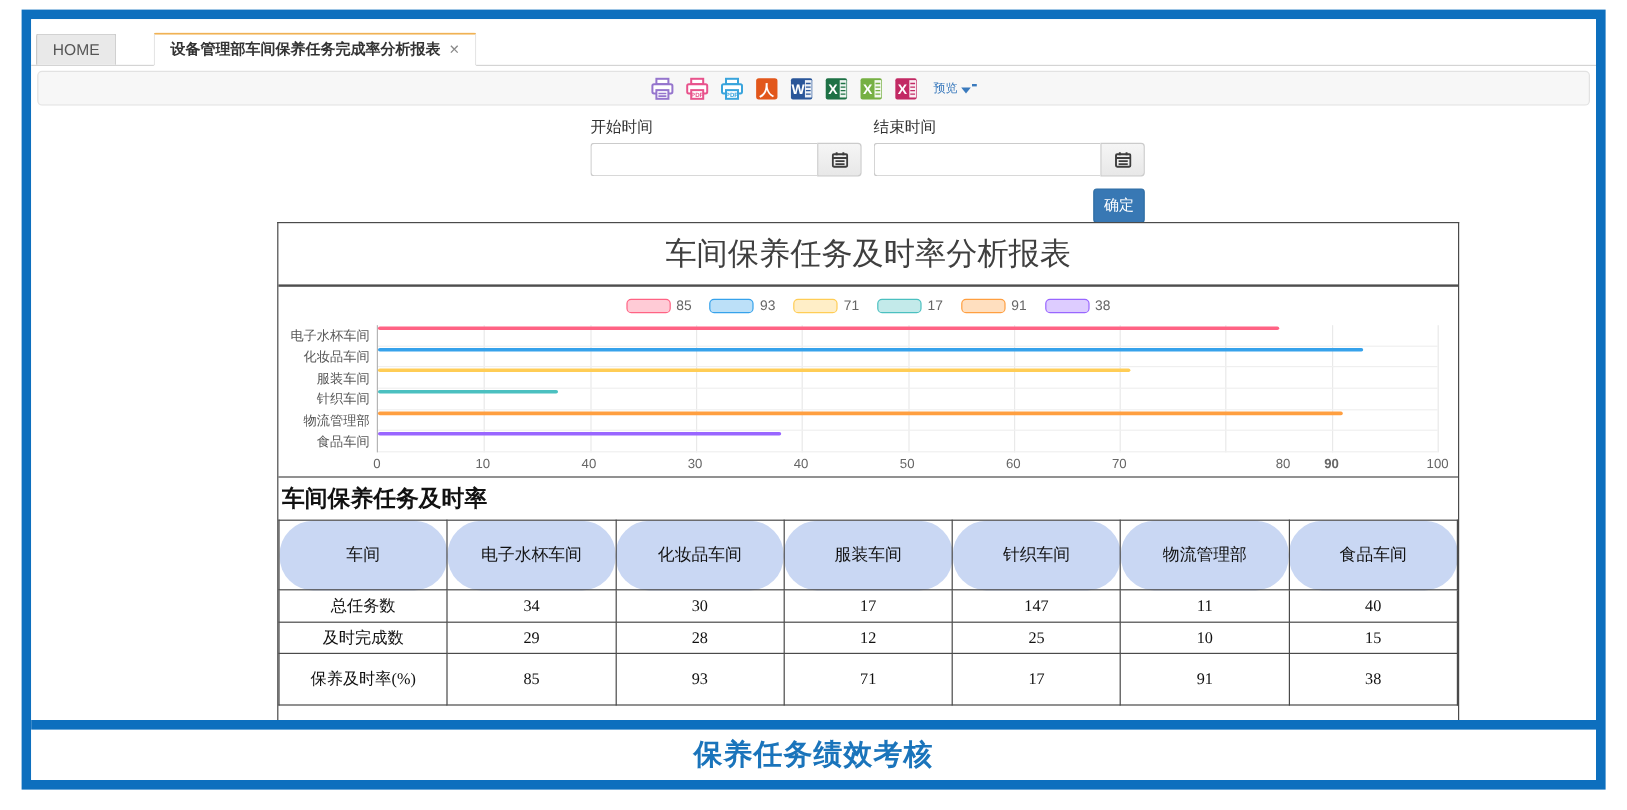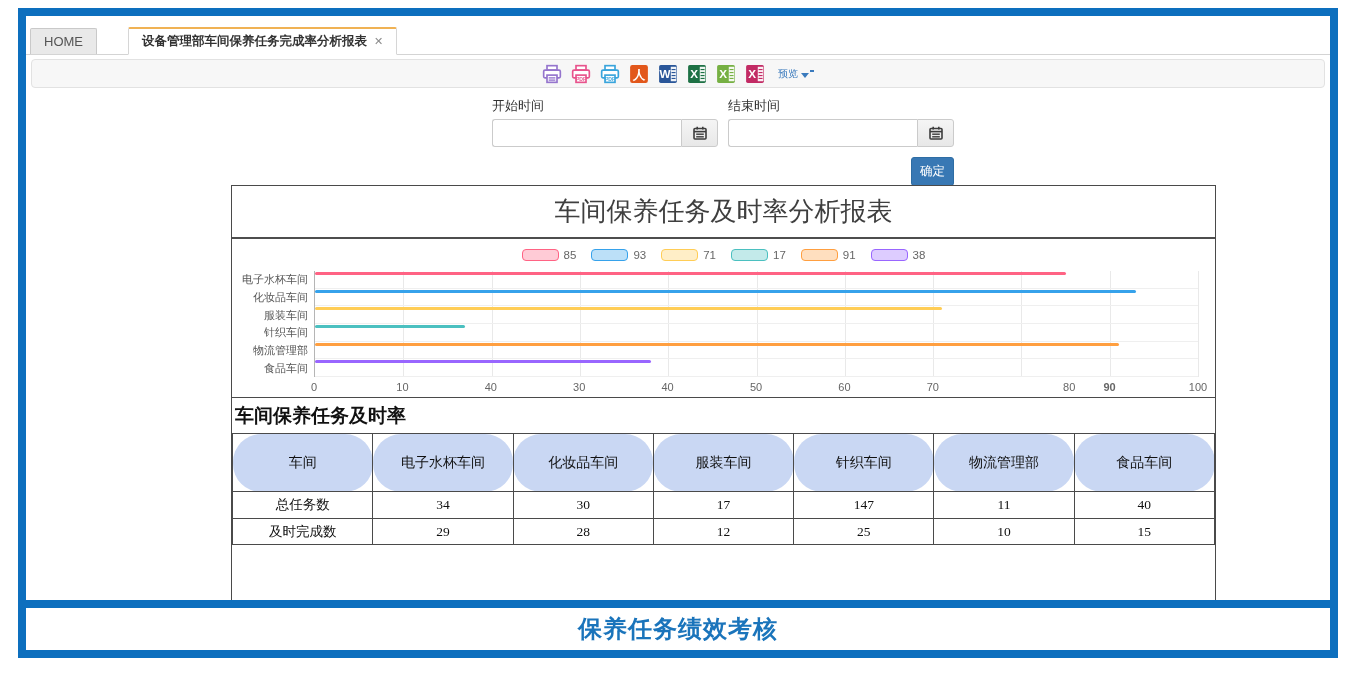--- a/index.html
+++ b/index.html
@@ -340,20 +340,29 @@
             </tr>
             <tr class="r1">
               <td>及时完成数</td>
               <td>29</td>
               <td>28</td>
               <td>12</td>
               <td>25</td>
               <td>10</td>
               <td>15</td>
             </tr>
+            <tr class="r2">
+              <td>保养及时率(%)</td>
+              <td>85</td>
+              <td>93</td>
+              <td>71</td>
+              <td>17</td>
+              <td>91</td>
+              <td>38</td>
+            </tr>
           </tbody>
       </table>
     </div>
 
     <div class="divider"></div>
     <div class="footer">
       <span class="footer-title">保养任务绩效考核</span>
     </div>
 
   </div>

